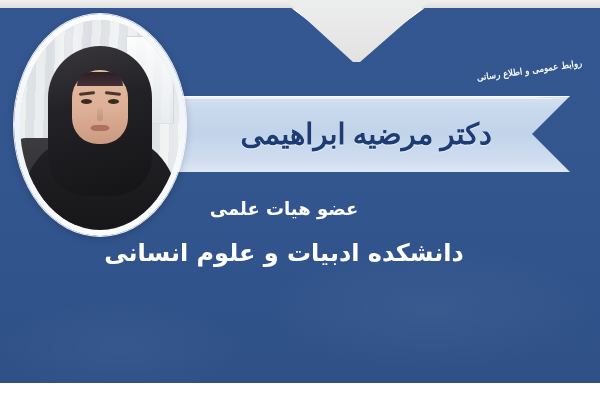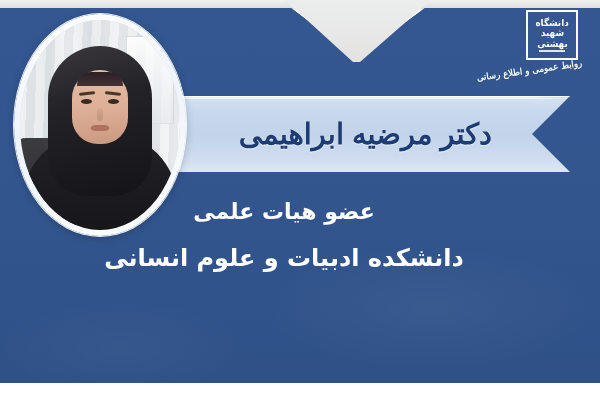--- a/index.html
+++ b/index.html
@@ -113,21 +113,21 @@
   }
   .ribbon-name {
     position: absolute;
     inset: 0;
     display: flex;
     align-items: center;
     justify-content: flex-start;
     padding-right: 78px;
     box-sizing: border-box;
     direction: rtl;
-    font-family: Liberation Sans, sans-serif;
+    font-family: Liberation Serif, serif;
     font-size: 29px;
     font-weight: 700;
     letter-spacing: -0.5px;
     color: #1c3c73;
     text-shadow: 0 1px 0 rgba(255,255,255,.55);
     white-space: nowrap;
   }
 
   
   .portrait-wrap {
@@ -239,21 +239,21 @@
     top: 196px;
     width: 568px;
     text-align: center;
     direction: rtl;
     color: #ffffff;
     font-family: "DejaVu Sans", "Liberation Sans", sans-serif;
     font-weight: 700;
     letter-spacing: -0.3px;
     line-height: 1.42;
   }
-  .subtitle .line1 { font-size: 22px; display:block; }
+  .subtitle .line1 { font-size: 18px; display:block; }
   .subtitle .line2 { font-size: 24px; display:block; margin-top: 14px; }
 
   
   .logo {
     position: absolute;
     right: 16px;
     top: 8px;
     width: 108px;
     height: 74px;
   }
@@ -338,26 +338,18 @@
       </div>
     </div>
   </div>
 
   <div class="subtitle">
     <span class="line1">عضو هیات علمی</span>
     <span class="line2">دانشکده ادبیات و علوم انسانی</span>
   </div>
 
   <div class="logo">
-    <div class="logo-box">
-      <div class="logo-box-inner">
-        <span class="logo-word w1">دانشگاه</span>
-        <span class="logo-word w2">شهید</span>
-        <span class="logo-word w3">بهشتی</span>
-        <span class="logo-underline"></span>
-      </div>
-    </div>
     <div class="logo-script">روابط عمومی و اطلاع رسانی</div>
   </div>
 
   <div class="bottom-strip"></div>
 
 </div>
 
 </body></html>

